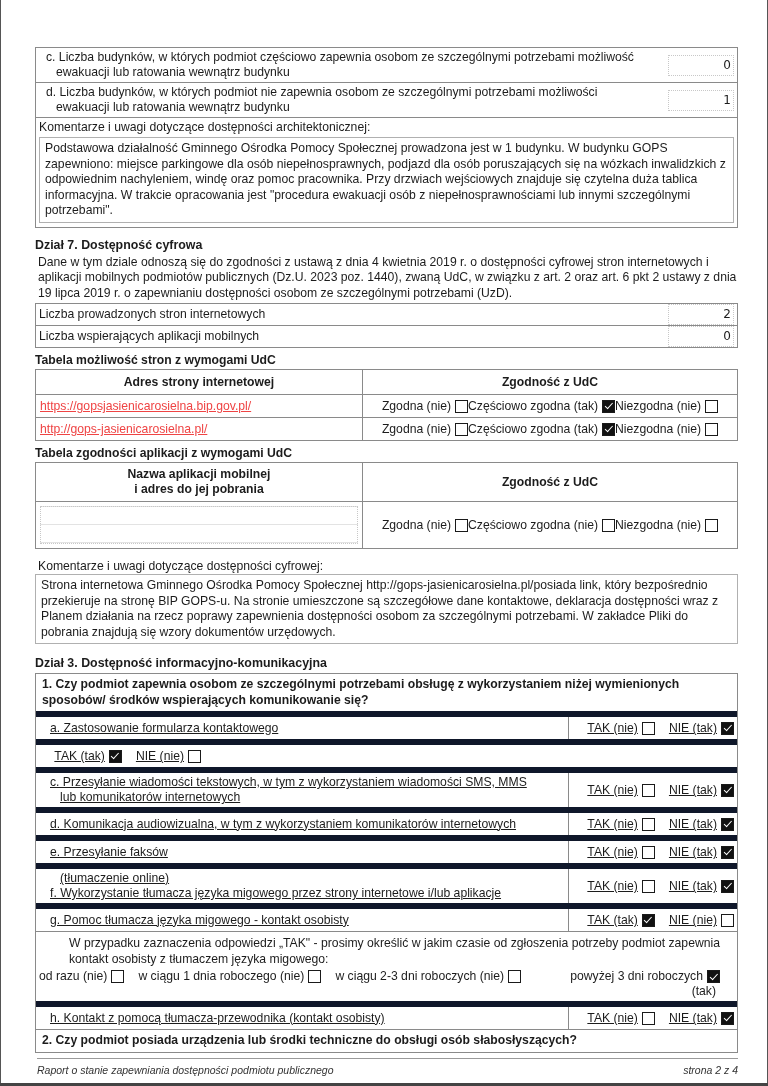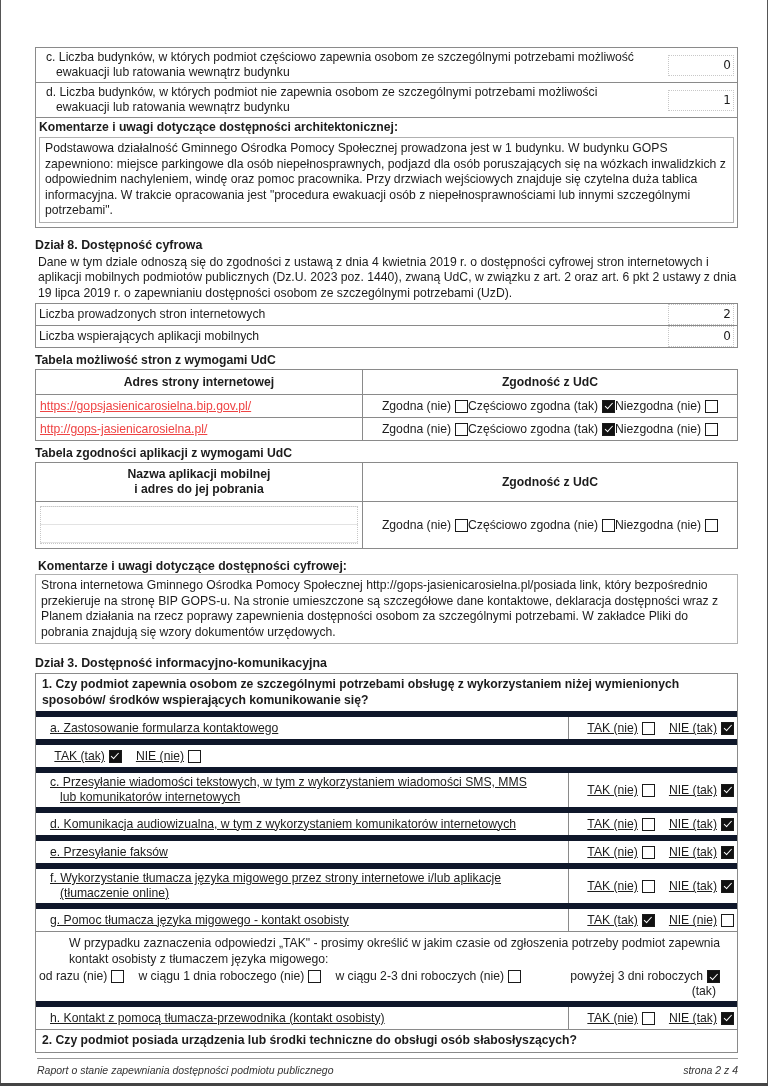--- a/index.html
+++ b/index.html
@@ -12,21 +12,21 @@
   .page-bottom { position: absolute; left: 0; bottom: 0; width: 768px; height: 3px; background: #444; }
   .content { position: absolute; left: 35px; top: 47px; width: 703px; }
   .box { border: 1px solid #8a8a8a; }
   .row { display: flex; border-top: 1px solid #8a8a8a; align-items: center; }
   .row:first-child { border-top: none; }
   .cell-text { flex: 1; padding: 2px 6px; line-height: 15px; }
   .numfield {
     width: 62px; height: 19px; margin-right: 3px; border: 1px dotted #c8c8c8;
     text-align: right; padding-right: 2px; line-height: 19px; font-family: "DejaVu Sans", sans-serif; font-size: 12px;
   }
-  .bold { font-weight: bold; }
+  .bold { font-weight: normal; }
   .comment {
     border: 1px solid #b0b0b0; margin: 1px 3px 4px 3px; padding: 3px 5px; line-height: 15.5px;
   }
   .section-title { font-weight: bold; margin-top: 10px; margin-bottom: 3px; font-size: 12.4px; }
   .para { padding-left: 3px; line-height: 15.5px; margin-bottom: 2px; }
   .tbl-title { font-weight: bold; margin-top: 5px; margin-bottom: 2px; }
   .grid-row { display: flex; border-top: 1px solid #8a8a8a; min-height: 22px; align-items: stretch; }
   .grid-row:first-child { border-top: none; }
   .col-left { width: 318px; border-right: 1px solid #8a8a8a; padding: 2px 4px; display: flex; align-items: center; }
   .col-right { flex: 1; display: flex; align-items: center; justify-content: center; padding: 0 3px; }
@@ -77,21 +77,21 @@
         <div style="padding-left:14px">ewakuacji lub ratowania wewnątrz budynku</div>
       </div>
       <div class="numfield">1</div>
     </div>
     <div class="row" style="display:block">
       <div class="bold" style="padding:2px 3px;">Komentarze i uwagi dotyczące dostępności architektonicznej:</div>
       <div class="comment">Podstawowa działalność Gminnego Ośrodka Pomocy Społecznej prowadzona jest w 1 budynku. W budynku GOPS zapewniono: miejsce parkingowe dla osób niepełnosprawnych, podjazd dla osób poruszających się na wózkach inwalidzkich z odpowiednim nachyleniem, windę oraz pomoc pracownika. Przy drzwiach wejściowych znajduje się czytelna duża tablica informacyjna. W trakcie opracowania jest "procedura ewakuacji osób z niepełnosprawnościami lub innymi szczególnymi potrzebami".</div>
     </div>
   </div>
 
-  <div class="section-title">Dział 8. Dostępność cyfrowa</div>
+  <div class="section-title">Dział 7. Dostępność cyfrowa</div>
   <div class="para">Dane w tym dziale odnoszą się do zgodności z ustawą z dnia 4 kwietnia 2019 r. o dostępności cyfrowej stron internetowych i aplikacji mobilnych podmiotów publicznych (Dz.U. 2023 poz. 1440), zwaną UdC, w związku z art. 2 oraz art. 6 pkt 2 ustawy z dnia 19 lipca 2019 r. o zapewnianiu dostępności osobom ze szczególnymi potrzebami (UzD).</div>
 
   <div class="box">
     <div class="row">
       <div class="cell-text" style="padding-left:3px">Liczba prowadzonych stron internetowych</div>
       <div class="numfield">2</div>
     </div>
     <div class="row">
       <div class="cell-text" style="padding-left:3px">Liczba wspierających aplikacji mobilnych</div>
       <div class="numfield">0</div>
@@ -261,22 +261,22 @@
             </span>
             <span class="opt">
               <span>NIE (tak)</span>
               <span class="cb checked"></span>
             </span>
           </div>
         </div>
         <div class="q-row">
           <div class="q-text" style="padding-left:14px">
             <div>
+              <span style="padding-left:10px">(tłumaczenie online)</span>
               <span>f. Wykorzystanie tłumacza języka migowego przez strony internetowe i/lub aplikacje</span>
-              <span style="padding-left:10px">(tłumaczenie online)</span>
             </div>
           </div>
           <div class="q-opts">
             <span class="opt">
               <span>TAK (nie)</span>
               <span class="cb"></span>
             </span>
             <span class="opt">
               <span>NIE (tak)</span>
               <span class="cb checked"></span>

